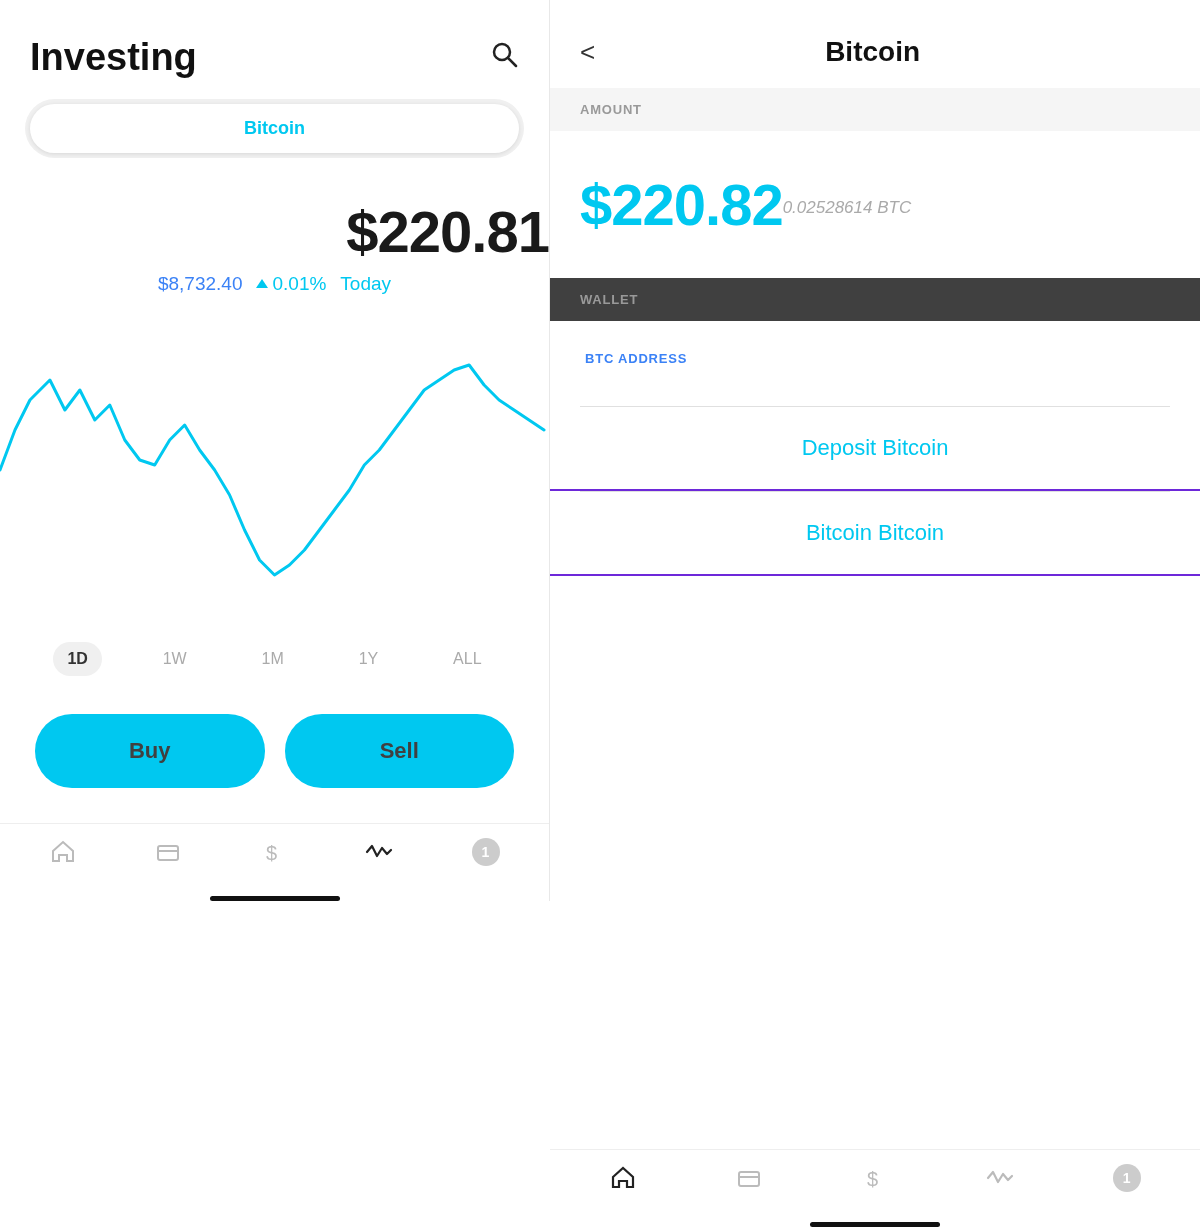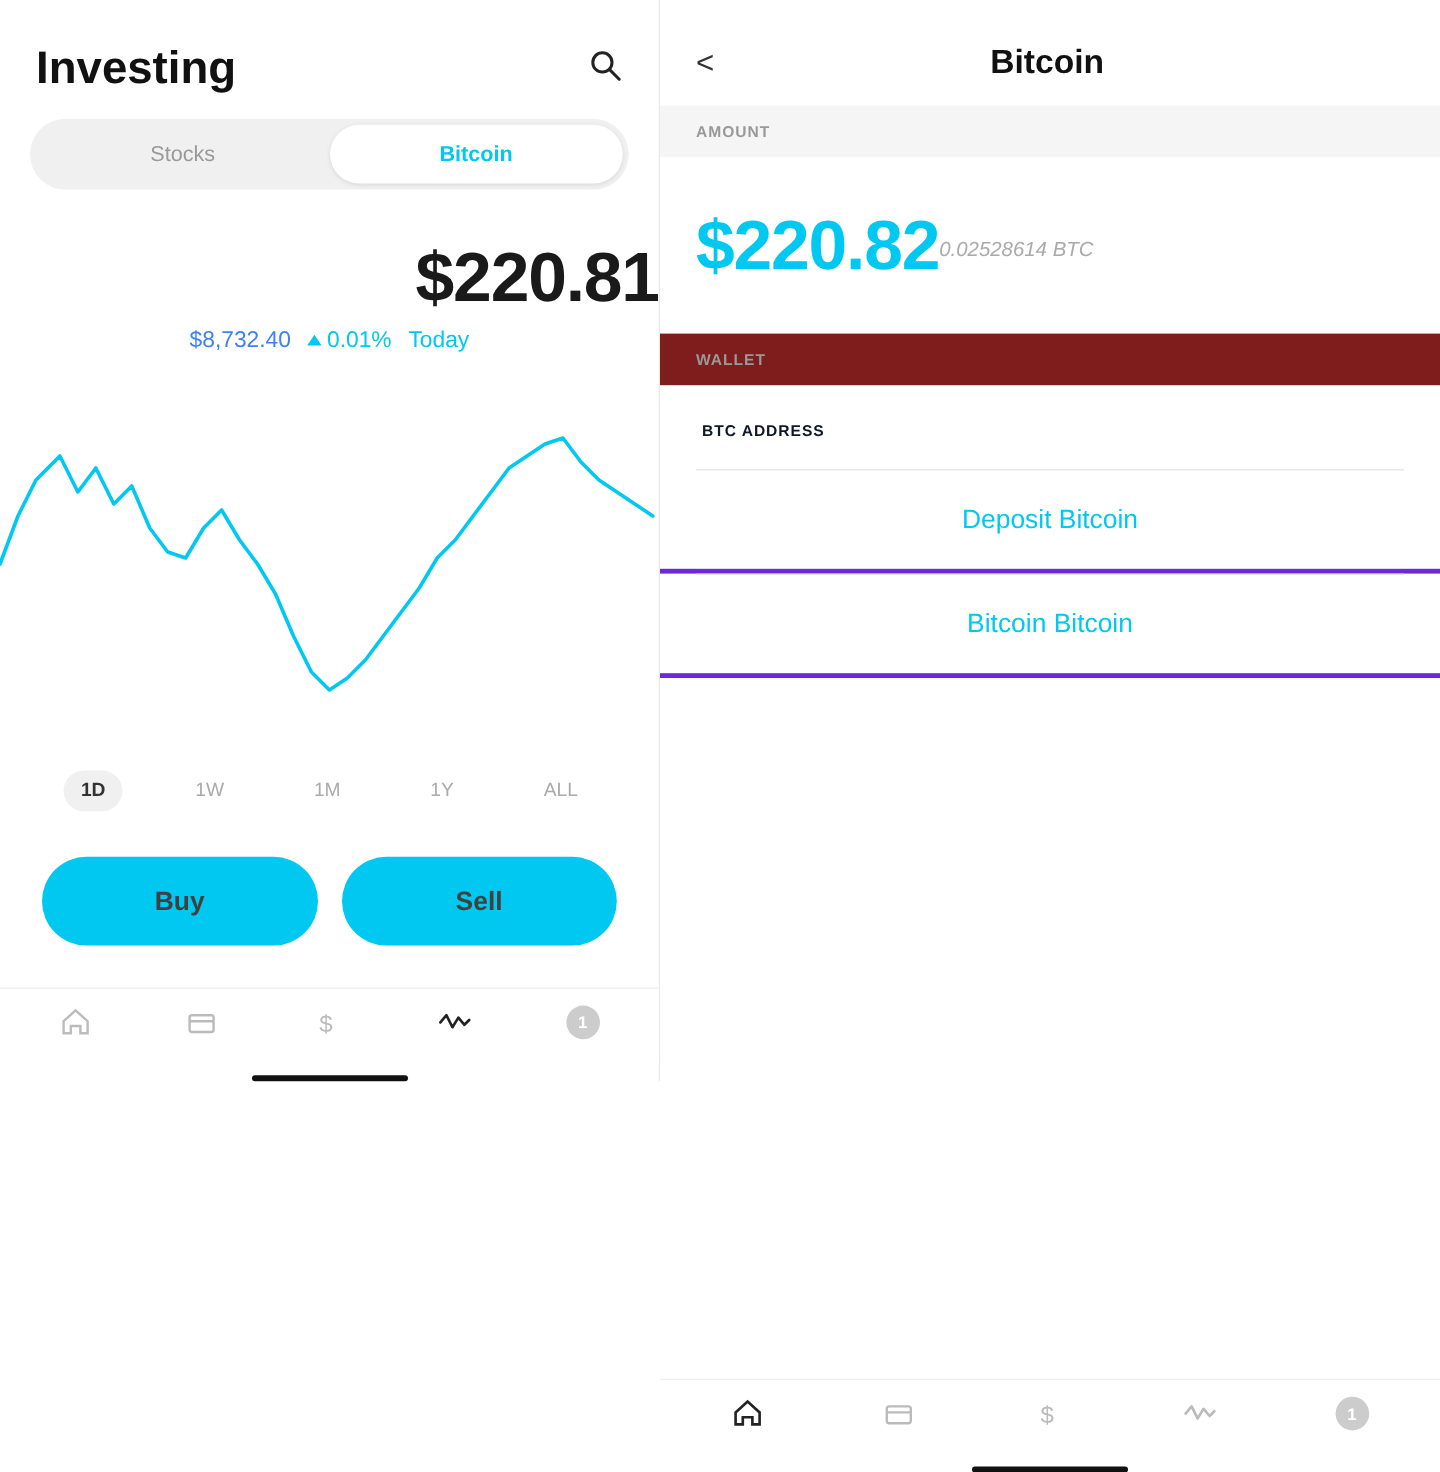--- a/index.html
+++ b/index.html
@@ -274,61 +274,61 @@
     }
 
     .amount-btc {
       font-size: 17px;
       color: #aaa;
       margin-top: 6px;
       font-style: italic;
     }
 
     .wallet-section {
-      background: #7f1d1d;
+      background: #404040;
       padding: 14px 30px;
       font-size: 13px;
       font-weight: 600;
       color: #999;
       letter-spacing: 0.8px;
       margin-top: 10px;
     }
 
     .btc-address-section {
       padding: 30px 30px 20px 30px;
       display: flex;
       flex-direction: column;
       align-items: center;
     }
 
     .btc-address-label {
       font-size: 13px;
       font-weight: 600;
-      color: #0f172a;
+      color: #3b82f6;
       letter-spacing: 0.8px;
-      margin-bottom: 5px;
+      margin-bottom: 20px;
       align-self: flex-start;
       padding-left: 5px;
       text-align: right;
     }
 
     .divider {
       height: 1px;
       background: #e0e0e0;
       margin: 0 30px;
     }
 
     .action-link {
       text-align: center;
       padding: 28px 30px;
       font-size: 22px;
       font-weight: 500;
       color: #00c8f0;
       cursor: pointer;
-      border-bottom: 4px solid #6d28d9;
+      border-bottom: 2px solid #6d28d9;
     }
 
     .action-link:last-of-type {
       border-bottom: none;
     }
 
     .right-bottom-nav {
       margin-top: auto;
       display: flex;
       justify-content: space-around;
@@ -363,21 +363,20 @@
     <span class="left-title">Investing</span>
     <span class="search-icon-wrap">
       <svg width="30" height="30" viewBox="0 0 30 30" fill="none">
         <circle cx="13" cy="13" r="8" stroke="#222" stroke-width="2.5"></circle>
         <line x1="19" y1="19" x2="27" y2="27" stroke="#222" stroke-width="2.5" stroke-linecap="round"></line>
       </svg>
     </span>
   </div>
 
   <div class="tab-bar">
-    <div class="tab-item inactive">Stocks</div>
     <div class="tab-item active">Bitcoin</div>
   </div>
 
   <div class="portfolio-value">
     <div class="portfolio-amount">$220.81</div>
     <div class="portfolio-sub">
       <span class="portfolio-price">$8,732.40</span>
       <span class="portfolio-change">
         <span class="arrow-up"></span>
         <span>0.01%</span>

